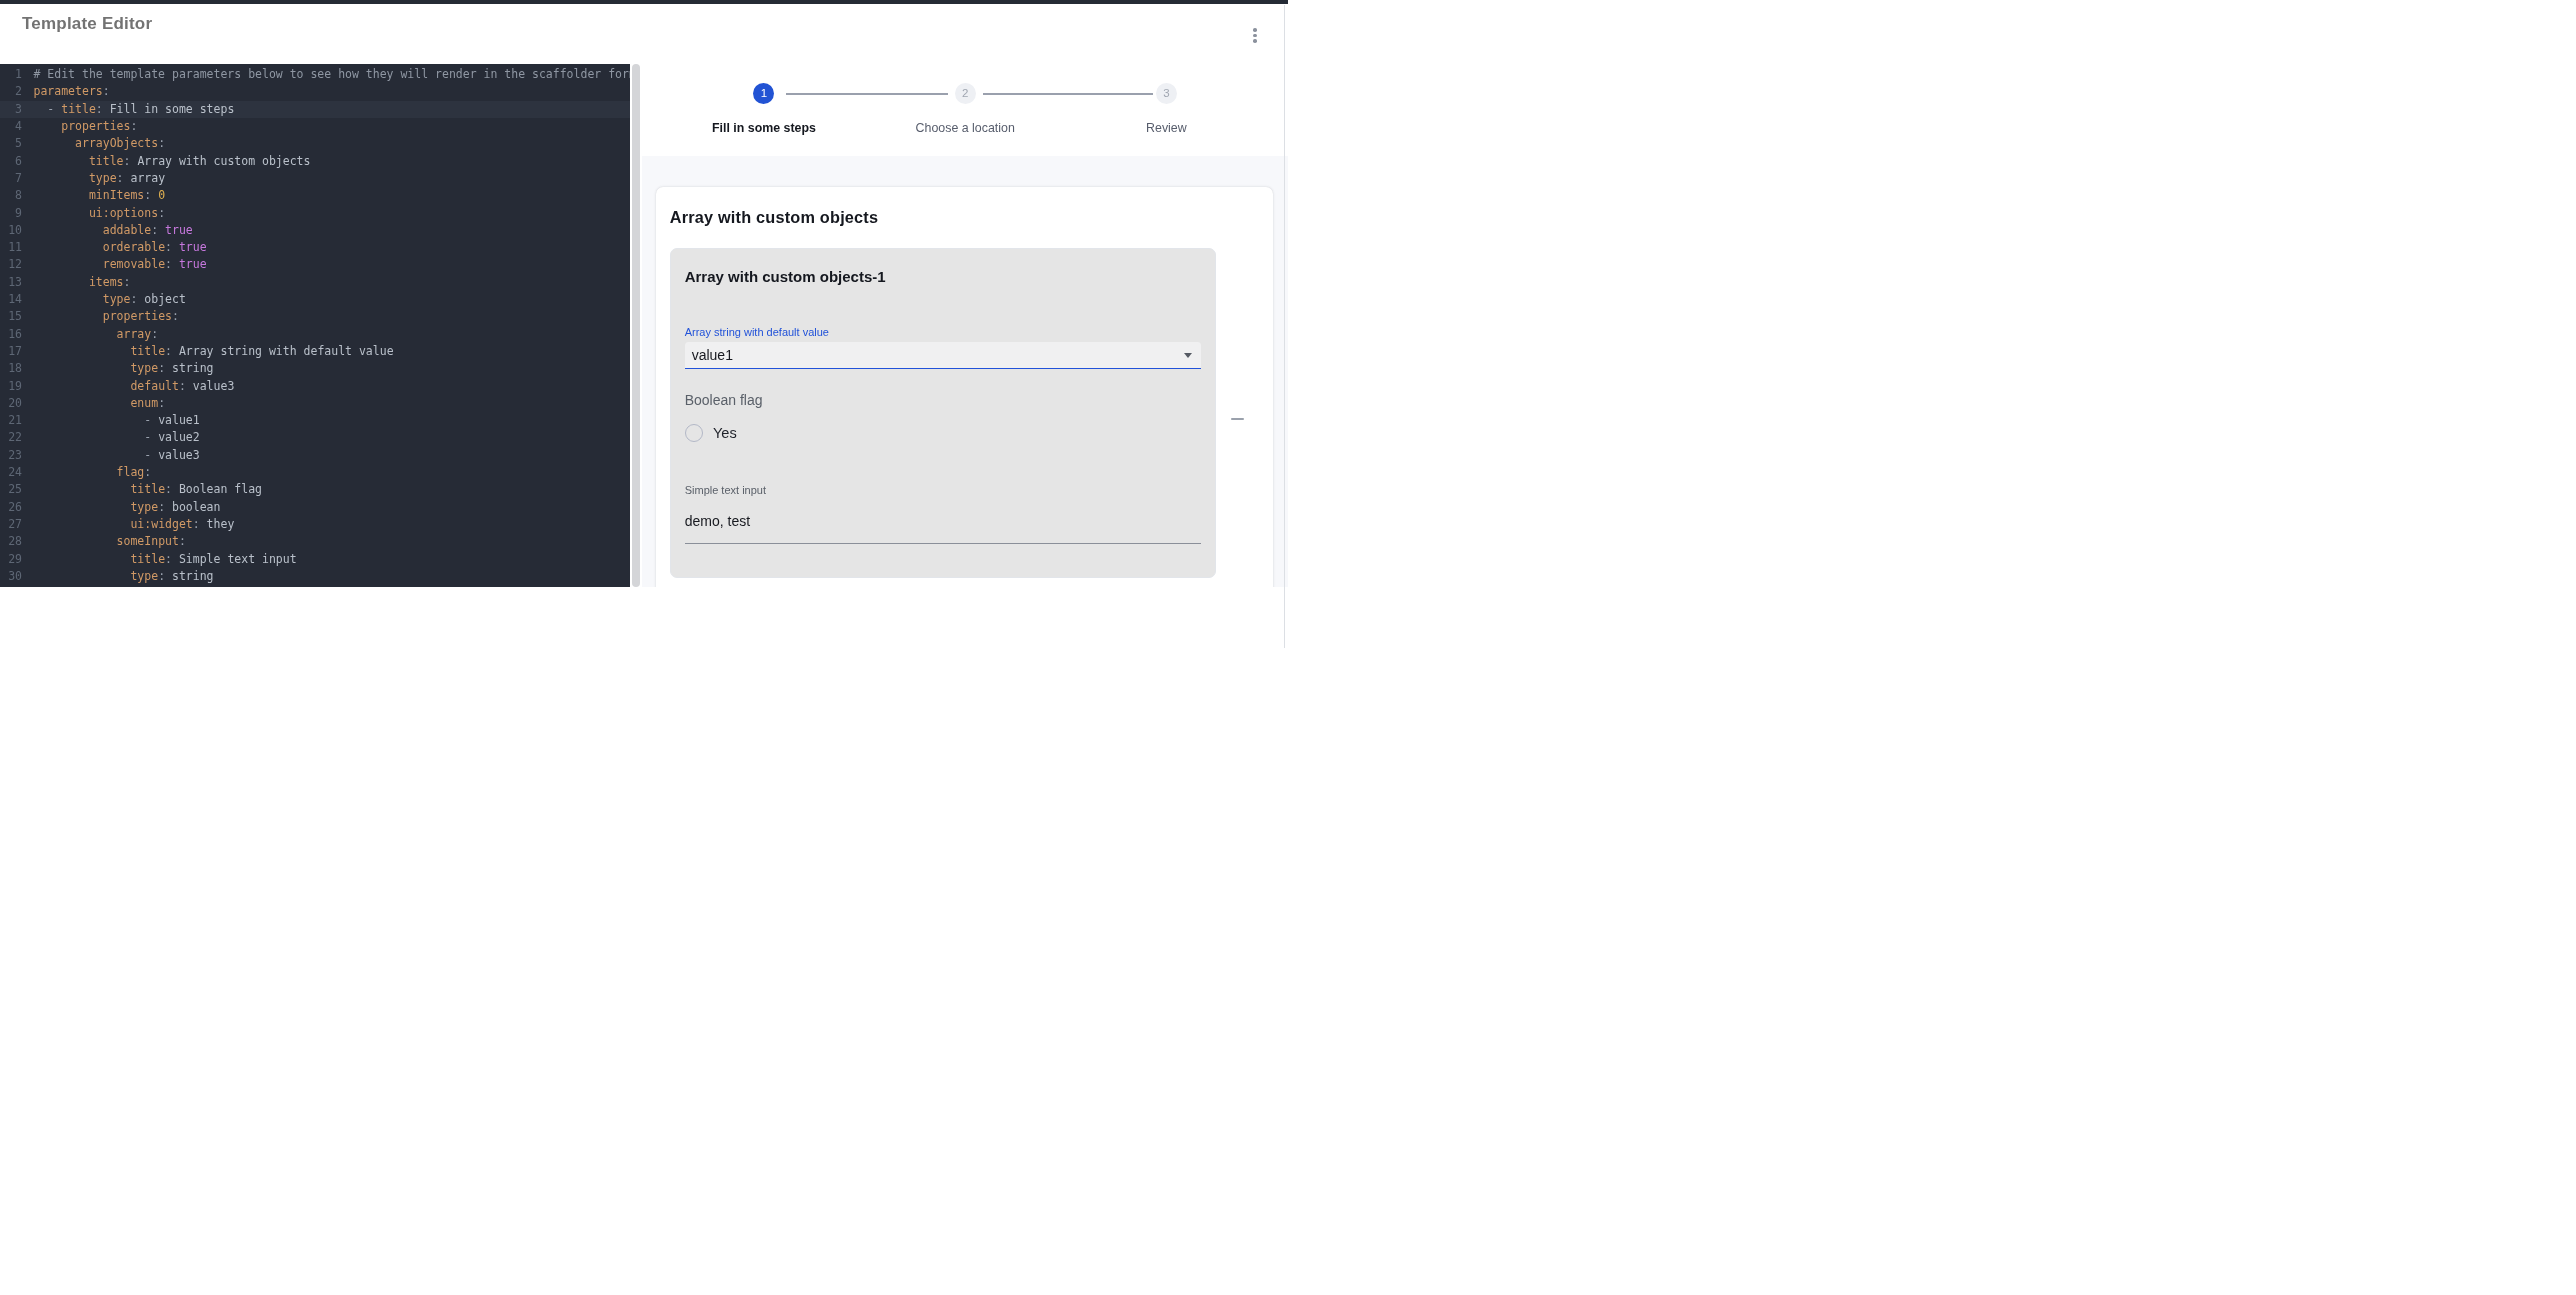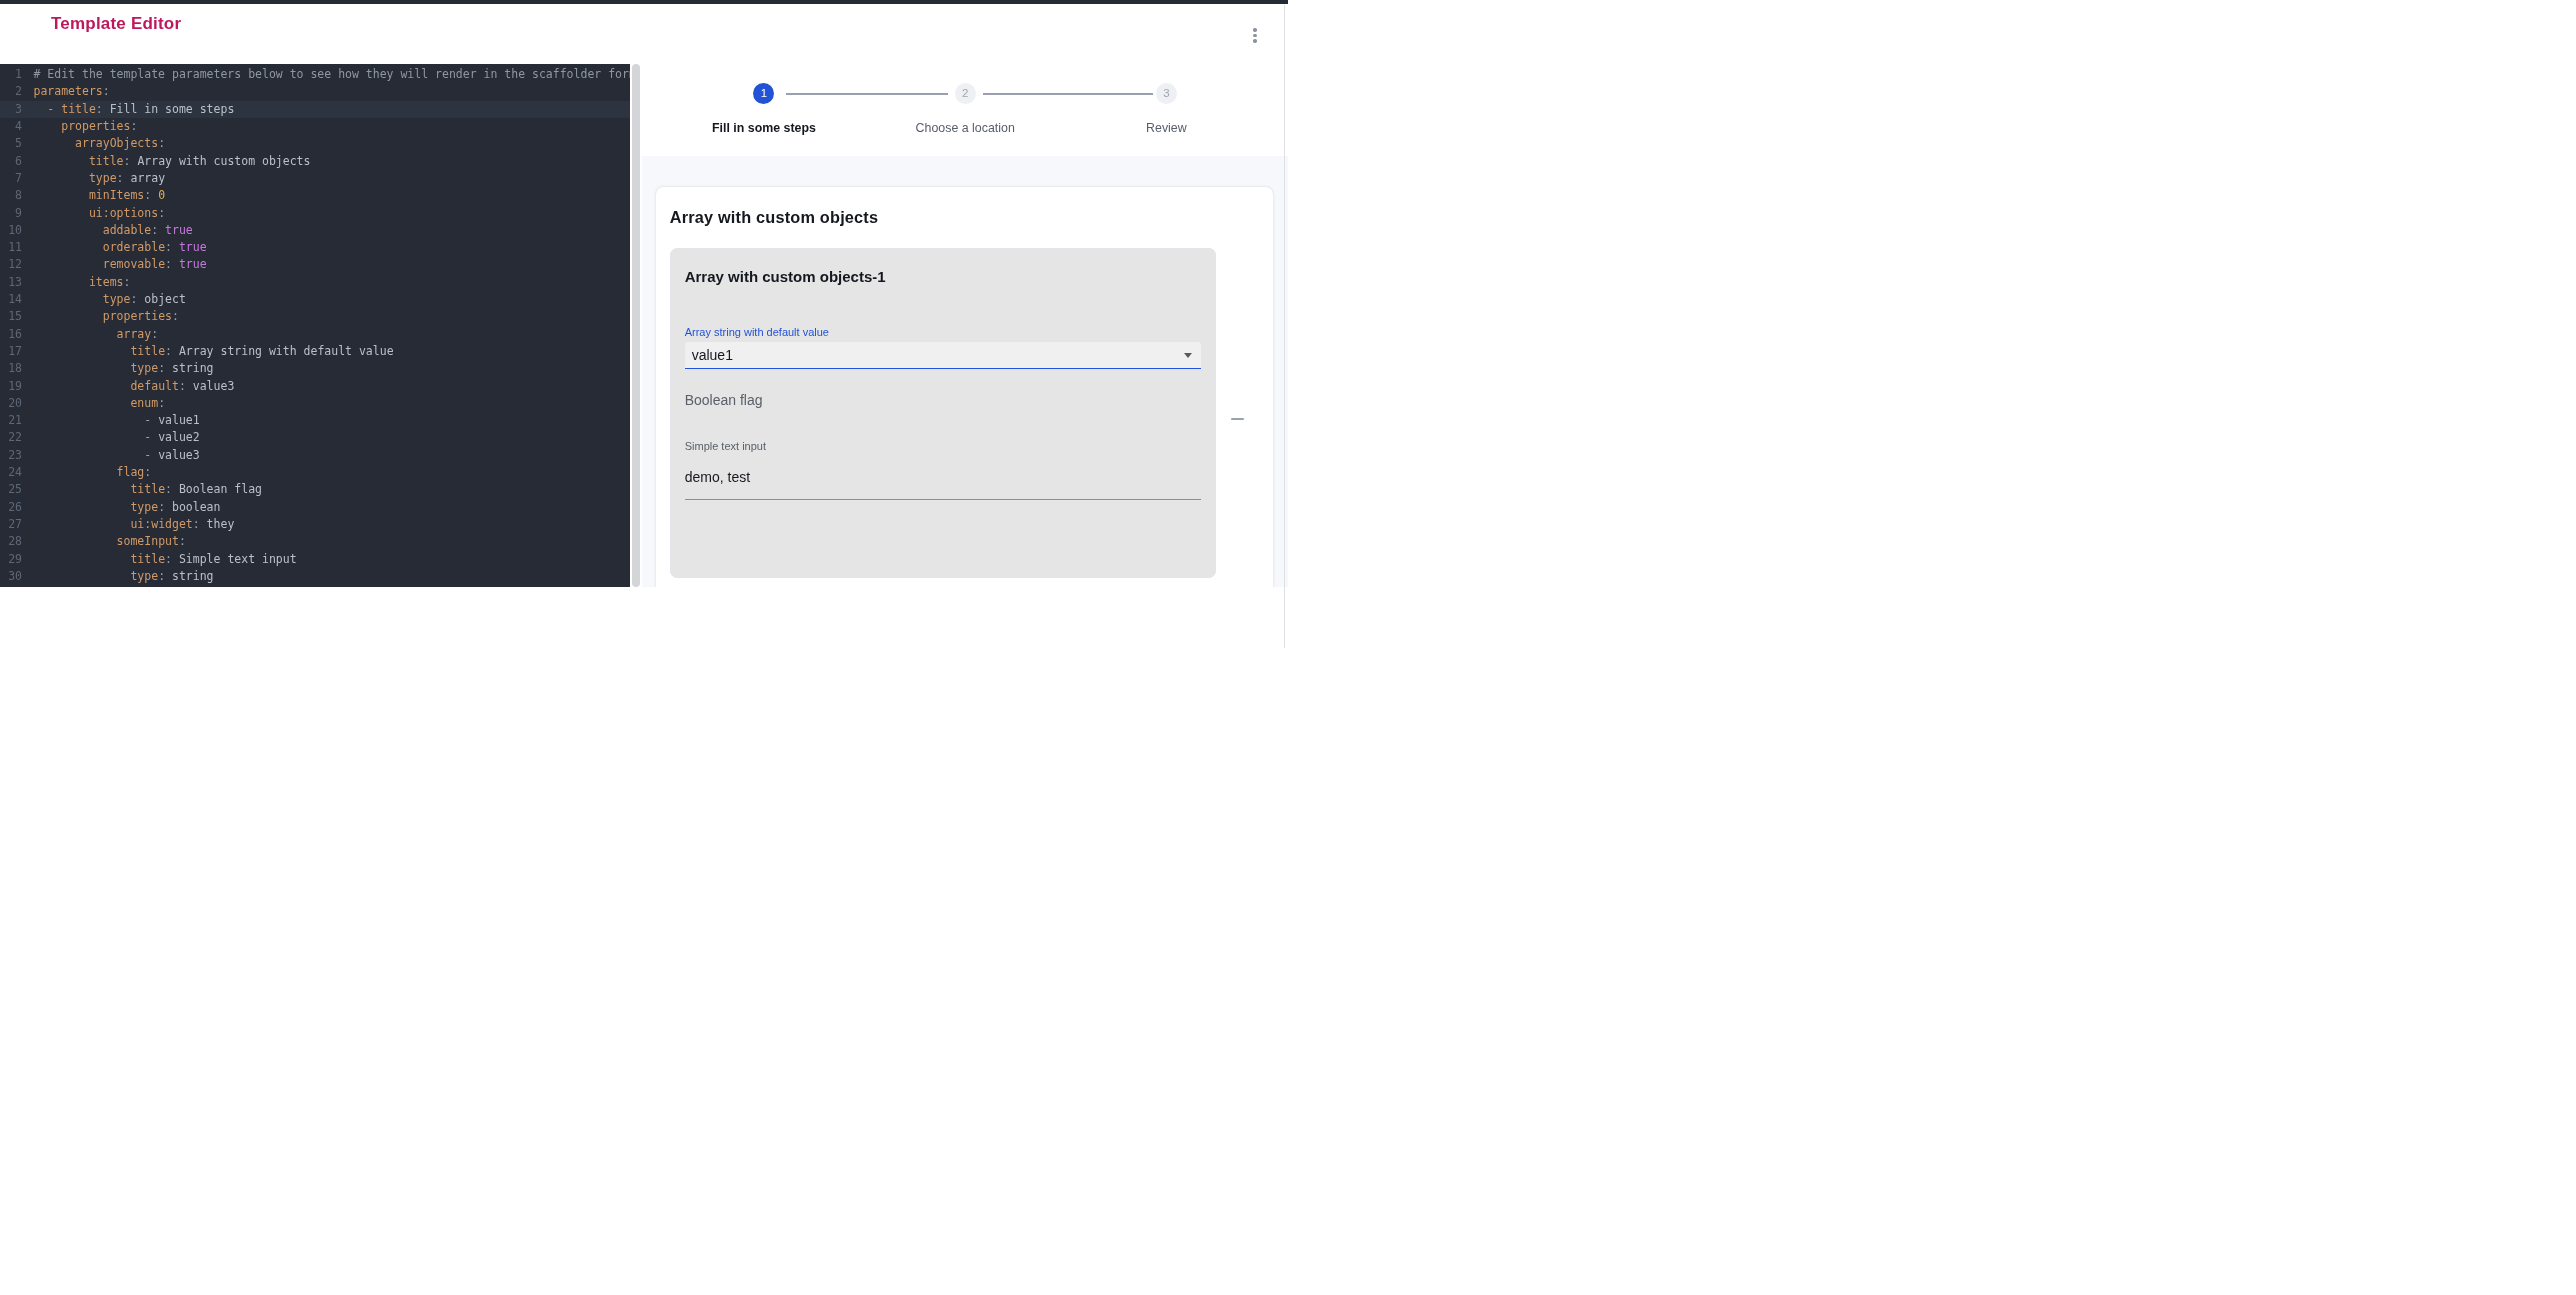--- a/index.html
+++ b/index.html
@@ -5,21 +5,21 @@
   * { margin:0; padding:0; box-sizing:border-box; }
   html,body { width:1288px; height:648px; overflow:hidden; background:#fff;
               font-family:"Liberation Sans", sans-serif; }
   .page { position:relative; width:1288px; height:648px; background:#fff; }
   .page-right-edge { position:absolute; top:5.3px; right:2.7px; bottom:0; width:0.9px; background:#dcdfe4; }
 
   .top-border { height:3.5px; background:#252b35; }
 
   
   .header { position:relative; height:60px; background:#fff; padding:10.6px 22px 0 22px; }
-  .header h1 { font-size:17px; font-weight:700; color:#be185d; letter-spacing:0.2px;margin-left:29px; }
+  .header h1 { font-size:17px; font-weight:700; color:#737373; letter-spacing:0.2px; }
   .header .subtitle { margin-top:8px; font-size:12px; color:#4a515c; }
   .kebab { position:absolute; top:24px; right:25px; width:16px; height:16px; display:flex;
            flex-direction:column; justify-content:space-between; align-items:center; cursor:pointer; padding:0.9px 0;}
   .kebab i { width:3.5px; height:3.5px; border-radius:50%; background:#8b919d; }
 
   .divider { height:0.9px; background:#e5e8ec; }
 
   
   .toolbar { position:relative; height:60px; background:#f8f9fc; padding:10.6px 0 0 7px; }
   .tpl-select { position:relative; width:1231px; height:39px; background:#fff;
@@ -194,20 +194,26 @@
               <h3>Array with custom objects-1</h3>
 
               <div class="field-label-blue">Array string with default value</div>
               <div class="filled-select">
                 <span class="value">value1</span>
                 <span class="caret"></span>
               </div>
 
               <div class="group-label">Boolean flag</div>
               <div>
+                  <div class="radio-row">
+                    <span class="radio-outer">
+                      <span class="radio-dot"></span>
+                    </span>
+                    <span class="radio-label">Yes</span>
+                  </div>
                 </div>
 
               <div class="field-label-sm">Simple text input</div>
               <div class="text-input">
                 <span class="value">demo, test</span>
               </div>
             </div>
 
             <div class="remove-col">
               <div class="remove-dash"></div>

